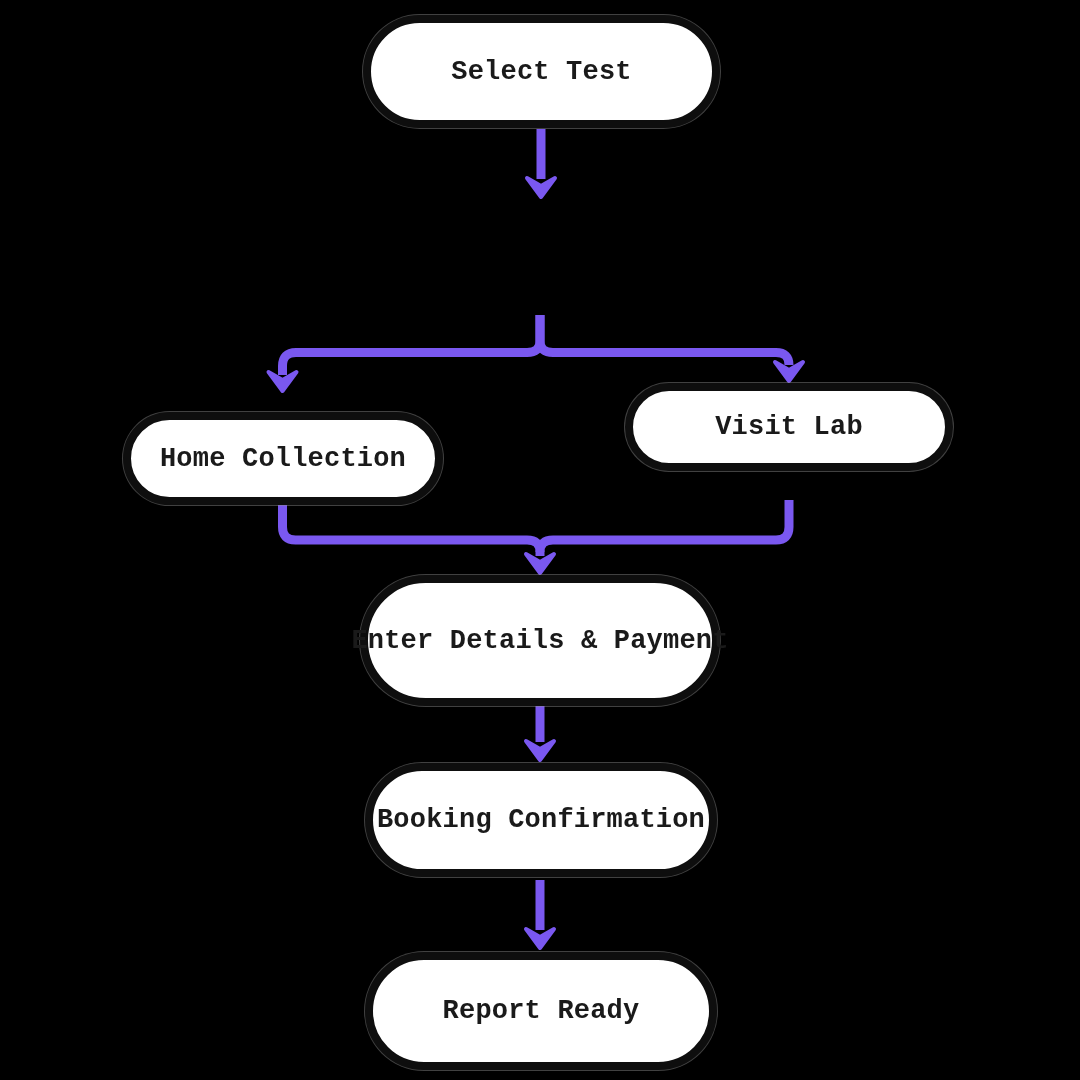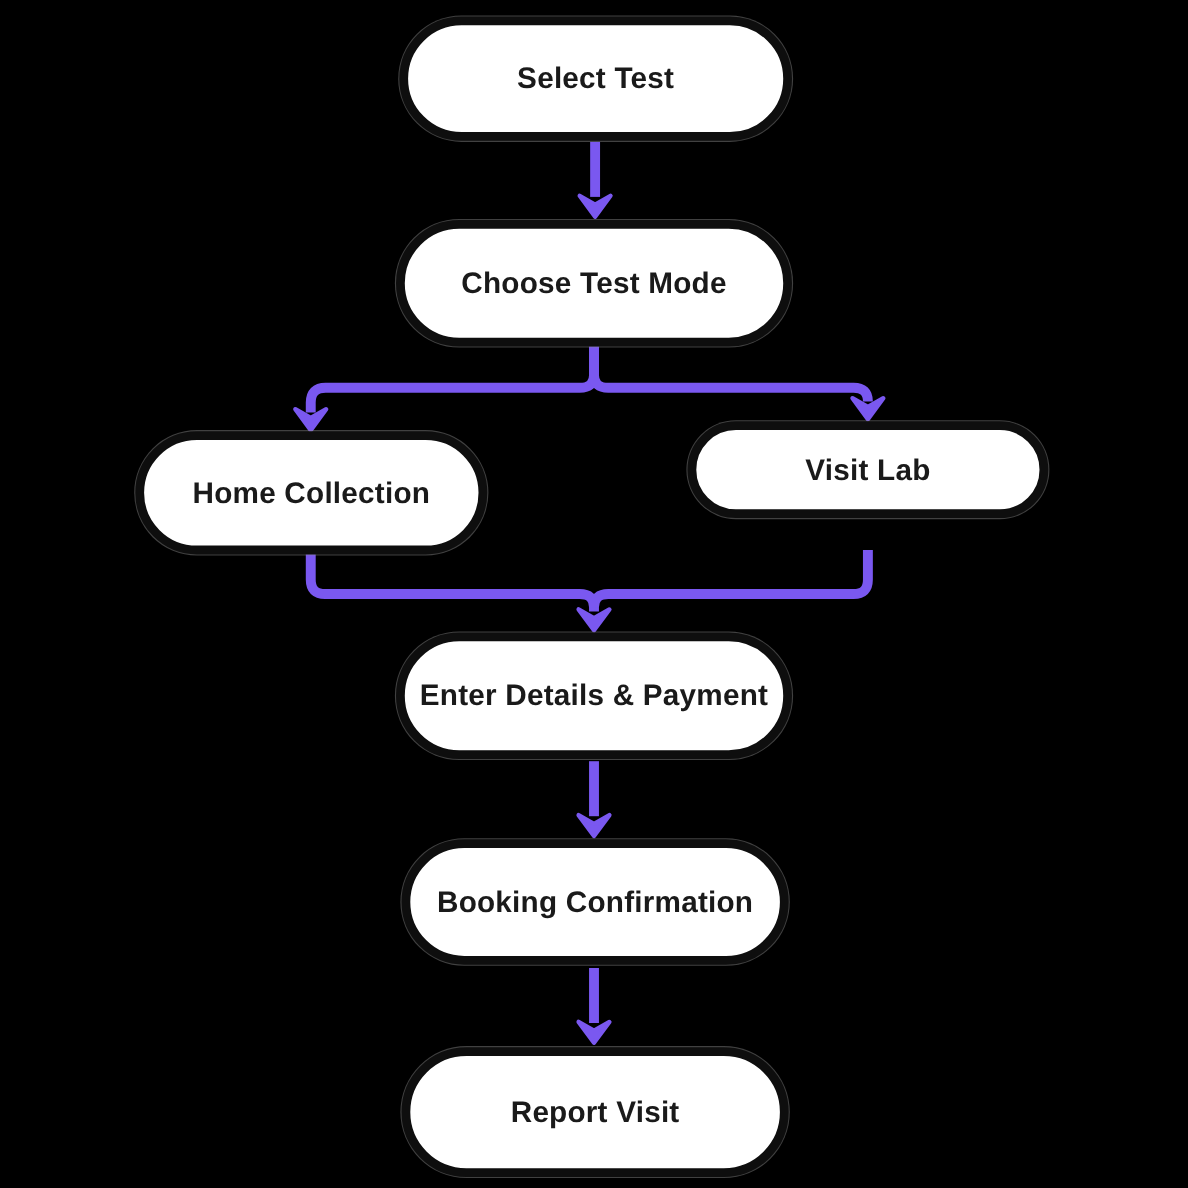--- a/index.html
+++ b/index.html
@@ -6,21 +6,21 @@
     margin: 0;
     padding: 0;
     background: #000000;
   }
   .canvas {
     position: relative;
     width: 1080px;
     height: 1080px;
     background: #000000;
     overflow: hidden;
-    font-family: Liberation Sans, sans-serif;
+    font-family: Liberation Mono, monospace;
   }
   .edges {
     position: absolute;
     left: 0;
     top: 0;
     width: 1080px;
     height: 1080px;
   }
   .shaft {
     fill: none;
@@ -49,23 +49,23 @@
   .node-label {
     font-weight: bold;
     font-size: 27px;
     color: #1a1a1a;
     letter-spacing: 0.2px;
     white-space: nowrap;
     text-align: center;
   }
   .n1 { left: 363px; top: 15px;  width: 357px; height: 113px; }
   .n2 { left: 360px; top: 200px; width: 360px; height: 115px; }
-  .n3 { left: 123px; top: 392px; width: 320px; height: 112px; }
+  .n3 { left: 123px; top: 412px; width: 320px; height: 93px; }
   .n4 { left: 625px; top: 383px; width: 328px; height: 88px; }
-  .n5 { left: 360px; top: 575px; width: 360px; height: 115px; }
+  .n5 { left: 360px; top: 575px; width: 360px; height: 131px; }
   .n6 { left: 365px; top: 763px; width: 352px; height: 114px; }
   .n7 { left: 365px; top: 952px; width: 352px; height: 118px; }
 </style>
 </head>
 <body>
 
 <div class="canvas">
 
   <svg class="edges" viewBox="0 0 1080 1080" aria-hidden="true">
 
@@ -101,37 +101,34 @@
     <g>
       <path class="shaft" d="M540,880 L540,930"></path>
       <path class="head" d="M526,929 L540,948 L554,929 L540,937 Z"></path>
     </g>
   </svg>
 
   <div class="node n1">
     <span class="node-label">Select Test</span>
   </div>
 
-  <div class="node n2">
-    <span class="node-label">Choose Test Mode</span>
-  </div>
 
   <div class="node n3">
     <span class="node-label">Home Collection</span>
   </div>
 
   <div class="node n4">
     <span class="node-label">Visit Lab</span>
   </div>
 
   <div class="node n5">
     <span class="node-label">Enter Details &amp; Payment</span>
   </div>
 
   <div class="node n6">
     <span class="node-label">Booking Confirmation</span>
   </div>
 
   <div class="node n7">
-    <span class="node-label">Report Visit</span>
+    <span class="node-label">Report Ready</span>
   </div>
 
 </div>
 
 </body></html>

